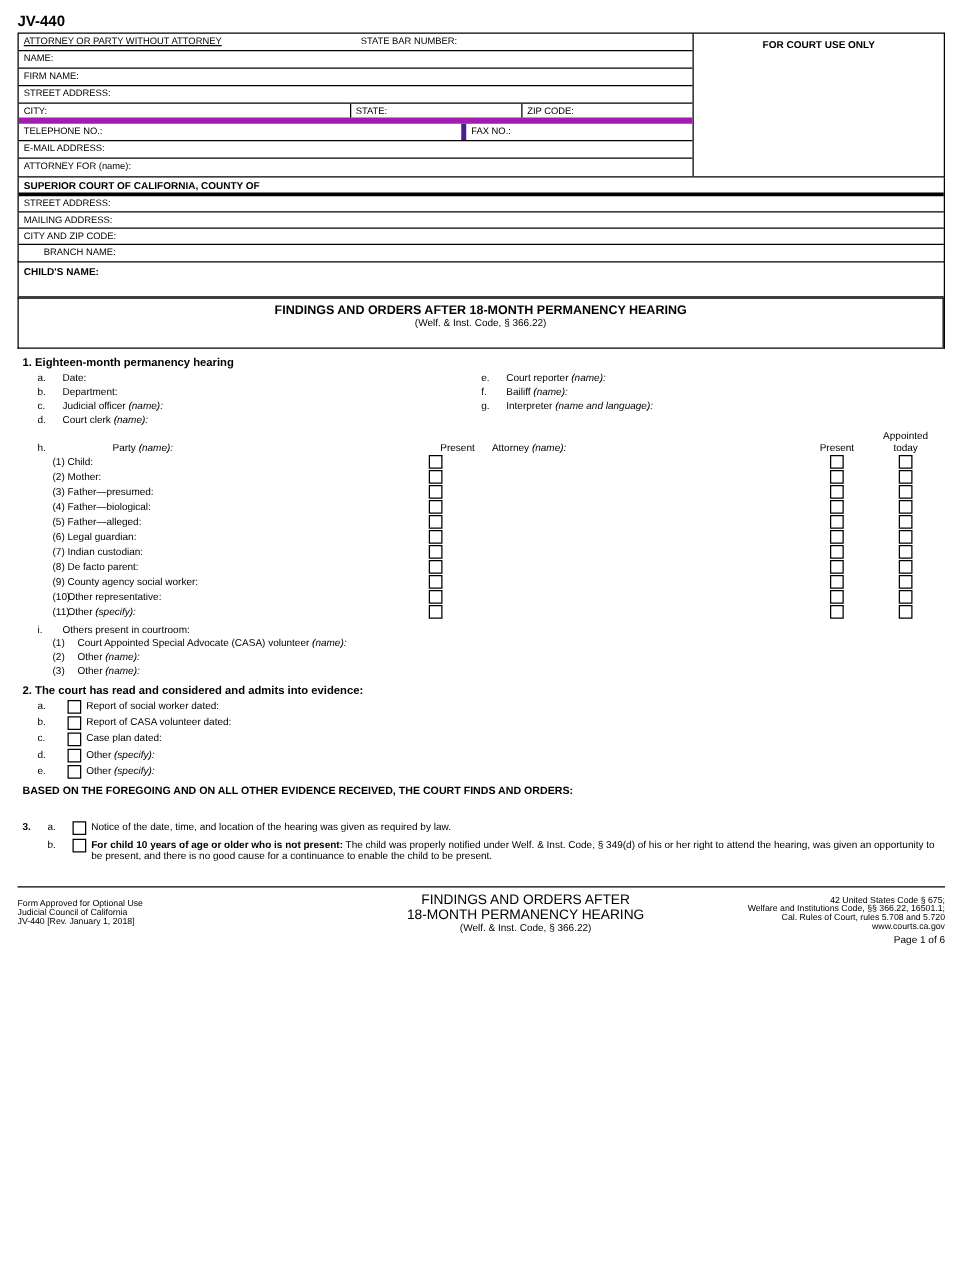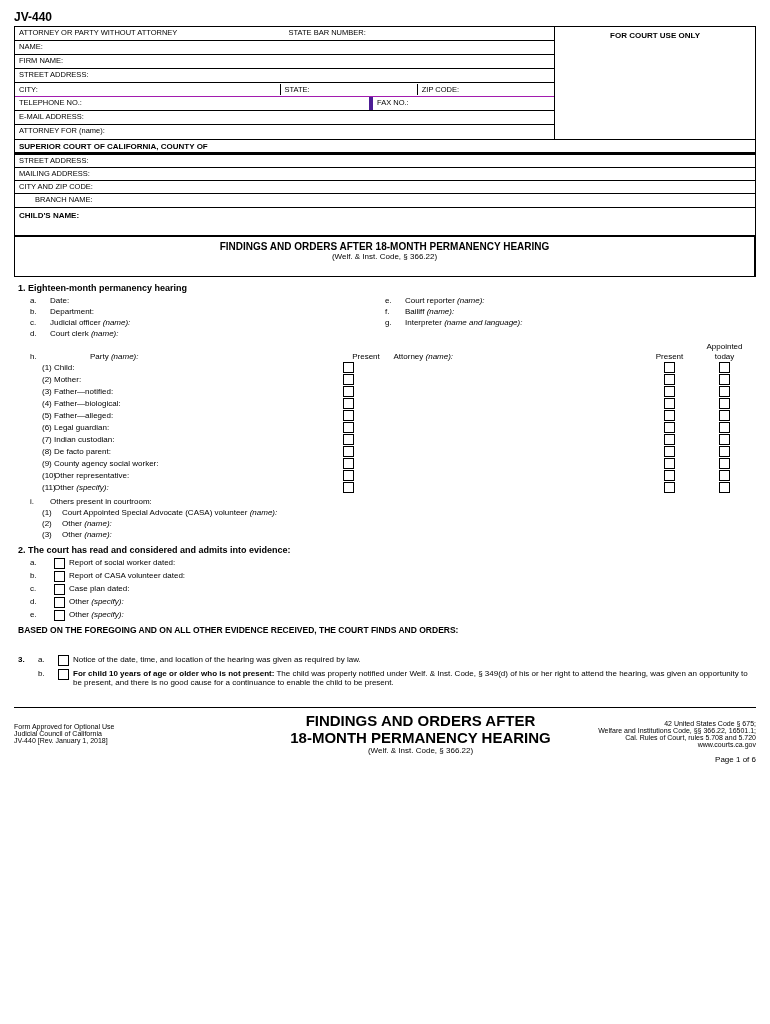--- a/index.html
+++ b/index.html
@@ -221,22 +221,22 @@
     }
     .footer-left {
       flex: 1;
       font-size: 7px;
     }
     .footer-center {
       flex: 1;
       text-align: center;
     }
     .footer-center-title {
-      font-weight: bold;
-      font-size: 15px;
+      font-weight: normal;
+      font-size: 11px;
     }
     .footer-center-sub {
       font-size: 8px;
     }
     .footer-right {
       width: 200px;
       font-size: 7px;
       text-align: right;
     }
     .page-number {
@@ -251,31 +251,31 @@
 <body>
 
 <div class="page">
 
   <div class="form-number">JV-440</div>
 
   <div class="top-section">
     <div class="top-left">
 
       <div class="field-row-inline" style="border-bottom:1px solid #000;">
-        <div class="part" style="flex:1;">ATTORNEY OR PARTY WITHOUT ATTORNEY</div>
+        <div class="part" style="flex:1;text-decoration:underline;">ATTORNEY OR PARTY WITHOUT ATTORNEY</div>
         <div class="part" style="flex:1;">STATE BAR NUMBER:</div>
       </div>
 
       <div class="field-row">NAME:</div>
 
       <div class="field-row">FIRM NAME:</div>
 
       <div class="field-row">STREET ADDRESS:</div>
 
-      <div class="field-row-inline" style="border-bottom:1px solid #a21caf;align-items:center;">
+      <div class="field-row-inline" style="border-bottom:5px solid #a21caf;">
         <div class="part" style="flex:2;">CITY:</div>
         <div class="part" style="flex:1; border-left:1px solid #000;">STATE:</div>
         <div class="part" style="flex:1; border-left:1px solid #000;">ZIP CODE:</div>
       </div>
 
       <div class="field-row-inline" style="border-bottom:1px solid #000;">
         <div class="part" style="flex:2;">TELEPHONE NO.:</div>
         <div class="part" style="flex:1; border-left:4px solid #4c1d95;">FAX NO.:</div>
       </div>
 
@@ -387,21 +387,21 @@
         <div class="party-atty-col"></div>
         <div class="party-atty-present">
             <span class="checkbox"></span>
           </div>
         <div class="party-appointed">
             <span class="checkbox"></span>
           </div>
       </div>
       <div class="party-data-row">
         <div class="party-num">(3)</div>
-        <div class="party-name-col">Father—notified:</div>
+        <div class="party-name-col">Father—presumed:</div>
         <div class="party-checkbox">
             <span class="checkbox"></span>
           </div>
         <div class="party-atty-col"></div>
         <div class="party-atty-present">
             <span class="checkbox"></span>
           </div>
         <div class="party-appointed">
             <span class="checkbox"></span>
           </div>

